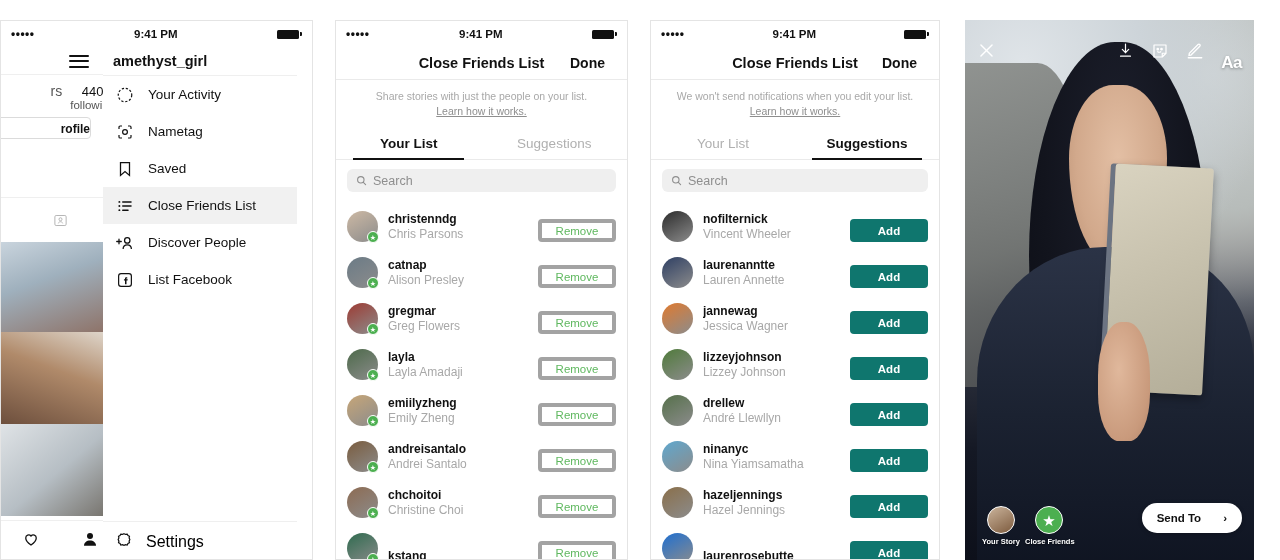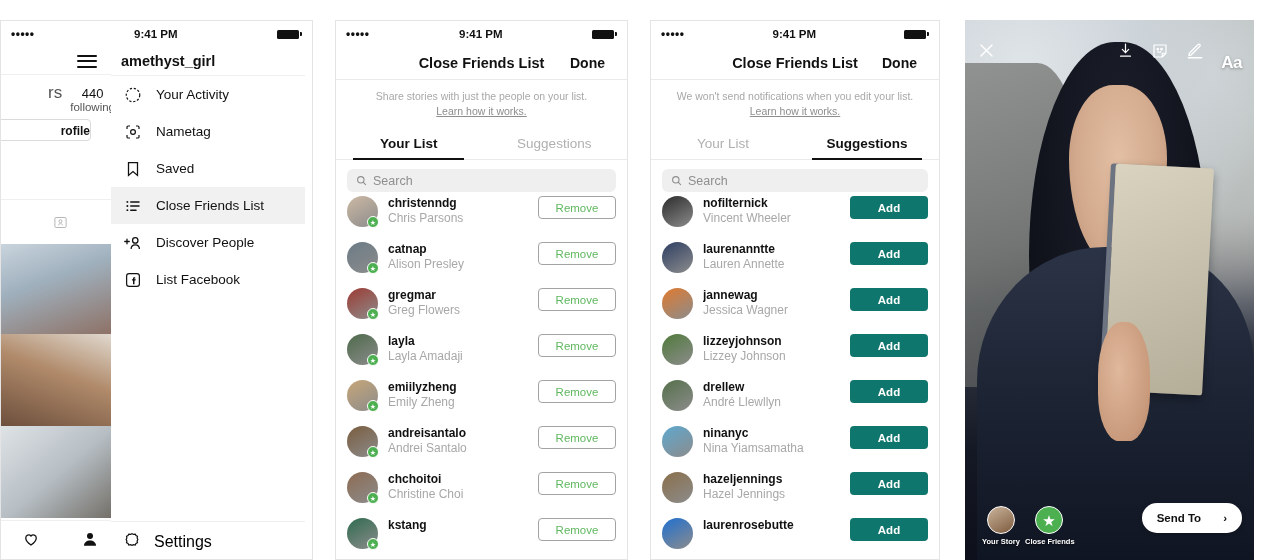--- a/index.html
+++ b/index.html
@@ -24,32 +24,32 @@
   .batt-cap{width:2px;height:4px;background:#111;border-radius:0 1px 1px 0;}
 
   
   .p1 .underlay{position:absolute;left:0;top:26px;width:118px;height:514px;background:#fff;
                 border-right:1px solid #efefef;overflow:hidden;}
   .u-top{height:27px;border-bottom:1px solid #efefef;}
   .u-stats{padding:8px 4px 4px 0;text-align:right;}
   .u-stats .row{display:flex;justify-content:flex-end;gap:8px;align-items:baseline;}
   .u-num{font-size:13px;font-weight:normal;color:#111;display:block;text-align:center;}
   .u-lab{font-size:11.5px;color:#555;display:block;text-align:center;}
-  .u-cut{font-size:17px;color:#555;}
+  .u-cut{font-size:14px;color:#555;}
   .u-btn{margin:6px 0 0 -28px;border:1px solid #dbdbdb;border-radius:4px;height:22px;
          line-height:22px;font-size:12px;font-weight:bold;color:#111;padding-left:30px;width:118px;
          box-sizing:border-box;}
   .u-sep{margin-top:54px;border-top:1px solid #efefef;height:44px;display:flex;align-items:center;justify-content:center;}
   .u-photo{height:90px;background:linear-gradient(160deg,#c9d4dd 0%,#9fb0bd 40%,#8d6f63 100%);}
   .u-photo2{height:92px;background:linear-gradient(200deg,#e3ddd4 0%,#b08a6a 45%,#6d4f3d 100%);}
   .u-photo3{height:92px;background:linear-gradient(140deg,#dfe3e6 0%,#b6bec4 50%,#6f6a62 100%);}
   .p1 .tabbar{position:absolute;left:0;bottom:0;width:118px;height:40px;border-top:1px solid #efefef;
               display:flex;align-items:center;justify-content:space-around;background:#fff;}
 
-  .p1 .menu{position:absolute;left:110px;top:26px;width:194px;height:514px;background:#fff;}
+  .p1 .menu{position:absolute;left:102px;top:26px;width:194px;height:514px;background:#fff;}
   .menu-head{height:28px;display:flex;align-items:center;gap:0;border-bottom:1px solid #efefef;}
   .menu-user{font-size:14.5px;font-weight:bold;color:#111;padding-left:10px;}
   .ham{position:absolute;left:-34px;top:4px;width:20px;}
   .ham span{display:block;height:2px;background:#111;margin:3.5px 0;border-radius:1px;}
   .menu-item{height:37px;display:flex;align-items:center;gap:13px;padding-left:12px;
              font-size:13.5px;color:#111;box-sizing:border-box;}
   .menu-item.active{background:#f1f1f1;}
   .menu-item .mi-ico{width:20px;height:20px;flex:0 0 20px;display:flex;align-items:center;justify-content:center;}
   .menu-foot{position:absolute;left:0;bottom:0;width:194px;height:40px;border-top:1px solid #efefef;
              display:flex;align-items:center;gap:13px;padding-left:12px;box-sizing:border-box;}
@@ -63,30 +63,30 @@
   .cf-note a{color:#8e8e8e;text-decoration:underline;font-size:10.5px;}
   .cf-tabs{display:flex;margin-top:10px;border-bottom:1px solid #eaeaea;background:#fff;}
   .cf-tab{flex:1;text-align:center;padding:7px 0 8px;font-size:13.5px;color:#b0b0b0;position:relative;}
   .cf-tab.on{color:#111;font-weight:bold;}
   .cf-tab.on:after{content:"";position:absolute;left:12%;right:12%;bottom:-1px;height:2px;background:#111;}
   .cf-body{background:#fff;padding:0 11px;}
   .srch{margin:9px 0 4px;height:23px;background:#efefef;border-radius:6px;display:flex;align-items:center;
          gap:6px;padding:0 9px;box-sizing:border-box;}
   .srch-txt{font-size:12.5px;color:#8e8e8e;}
 
-  .prow{height:46px;display:flex;align-items:flex-start;gap:10px;}
+  .prow{height:46px;display:flex;align-items:flex-end;gap:10px;}
   .av{width:31px;height:31px;border-radius:50%;flex:0 0 31px;position:relative;overflow:visible;
       background:#cfcfcf;}
   .star{position:absolute;right:-1px;bottom:-1px;width:12px;height:12px;border-radius:50%;
         background:#4caf50;border:1.6px solid #fff;box-sizing:border-box;display:flex;
         align-items:center;justify-content:center;color:#fff;font-size:7px;line-height:1;}
   .pnames{flex:1;min-width:0;}
   .pu{font-size:12px;font-weight:bold;color:#111;line-height:1.25;white-space:nowrap;overflow:hidden;}
   .pn{font-size:12px;color:#a8a8a8;line-height:1.3;white-space:nowrap;overflow:hidden;}
-  .btn-remove{width:78px;height:23px;border:1px solid #a3a3a3;border-radius:4px;background:#fff;
+  .btn-remove{width:78px;height:23px;border:4px solid #a3a3a3;border-radius:4px;background:#fff;
               color:#5fb85f;font-size:11.5px;display:flex;align-items:center;justify-content:center;
               box-sizing:border-box;flex:0 0 78px;}
   .btn-add{width:78px;height:23px;border-radius:4px;background:#0f766e;color:#fff;font-size:11.5px;
            font-weight:bold;display:flex;align-items:center;justify-content:center;flex:0 0 78px;}
 
   
   .p4 .story{position:absolute;inset:0;overflow:hidden;background:#1a1f2b;}
   .s-bg{position:absolute;inset:0;background:
       radial-gradient(circle at 20% 8%, #dfe4e8 0%, #cdd4d9 22%, transparent 46%),
       radial-gradient(circle at 86% 10%, #cdd2d3 0%, #b7bcba 25%, transparent 50%),

